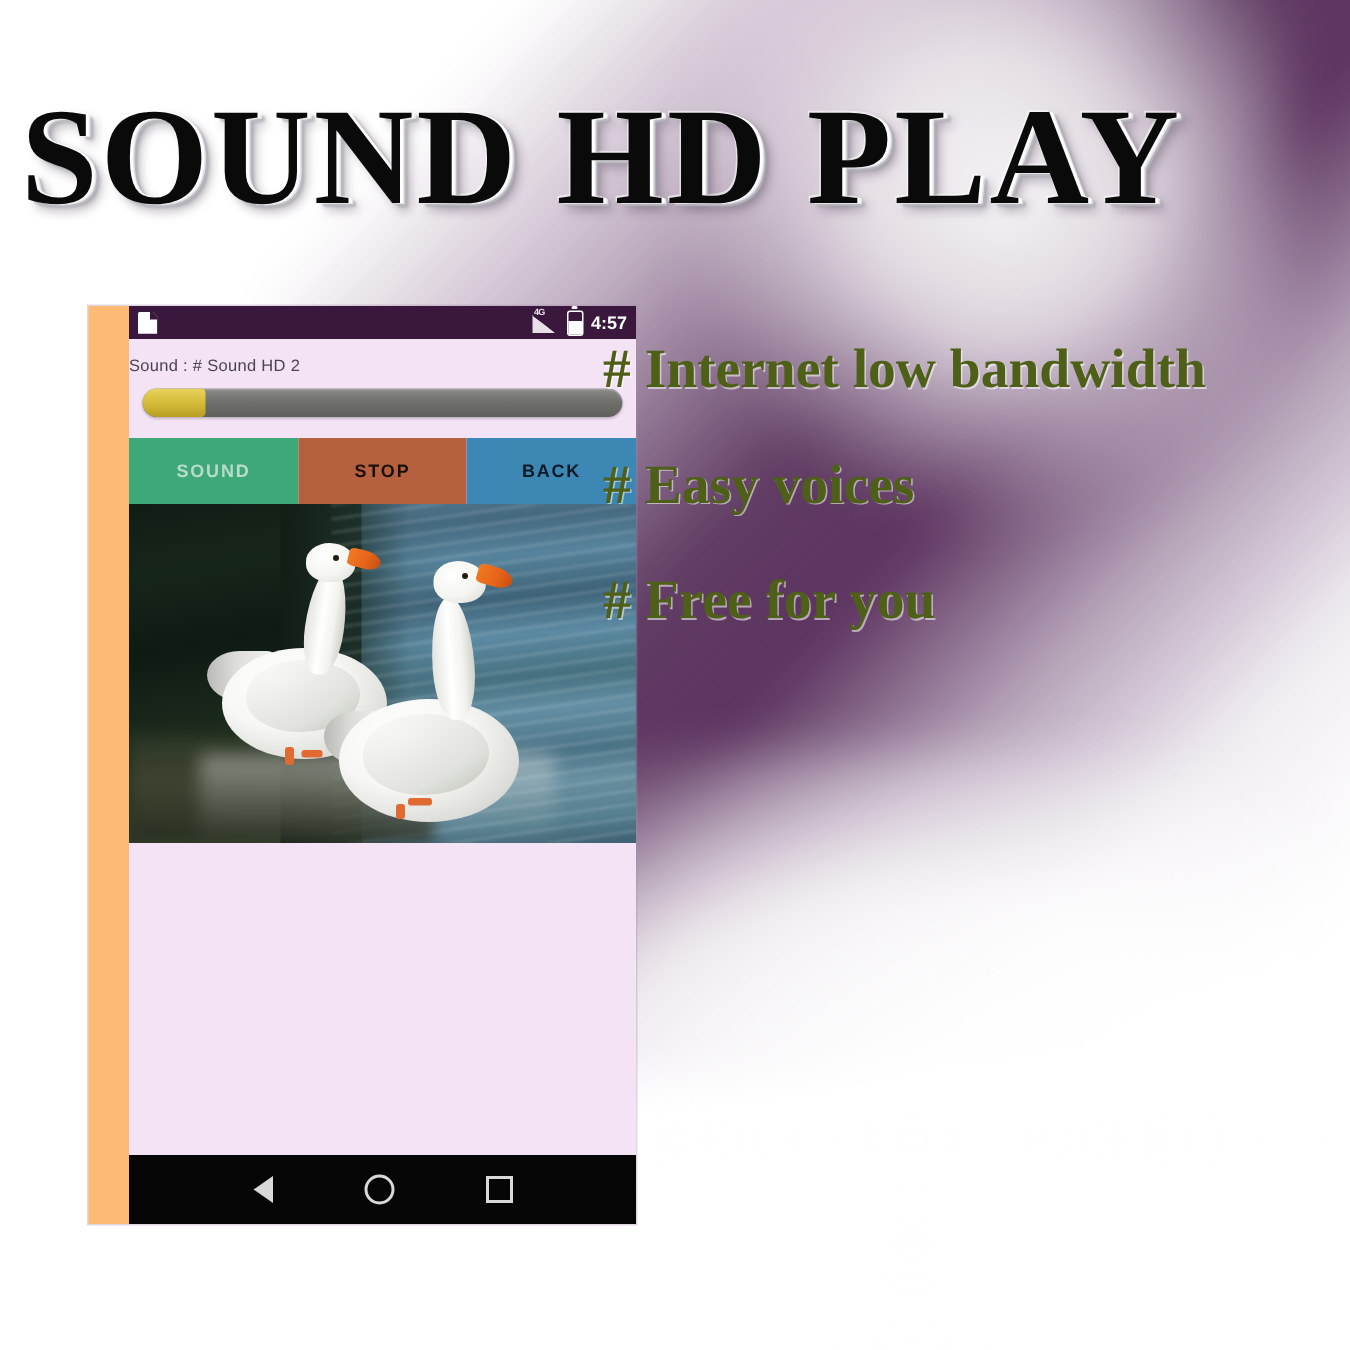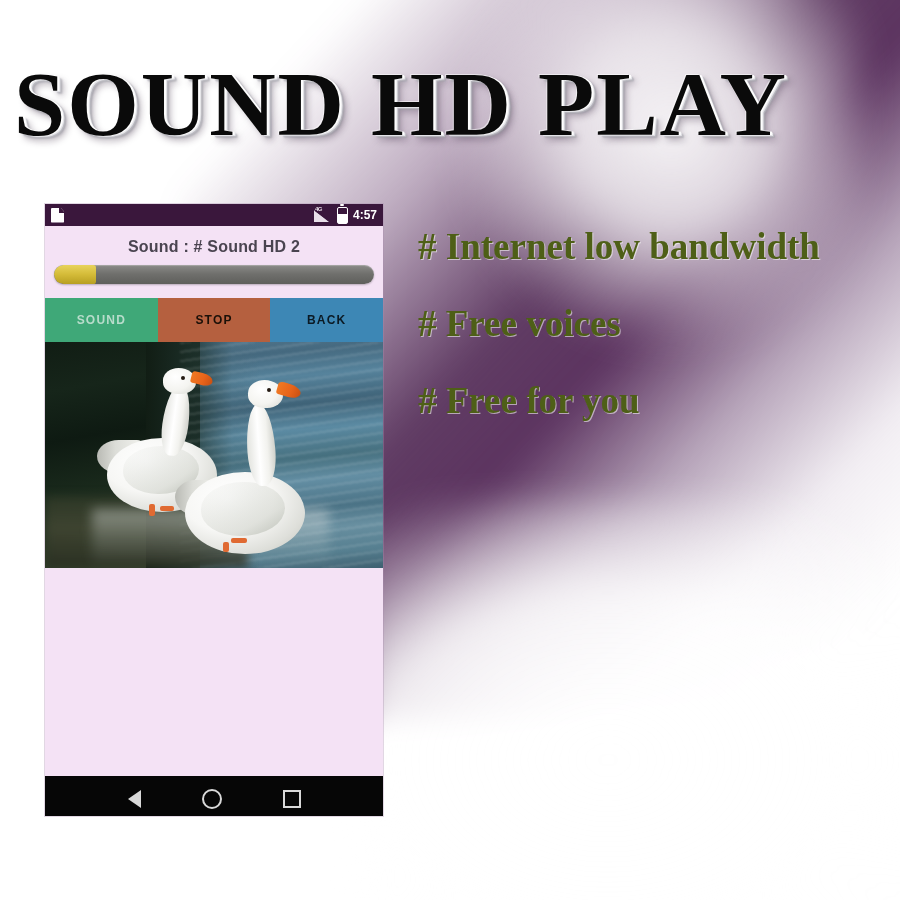--- a/index.html
+++ b/index.html
@@ -87,27 +87,28 @@
        3px  1px 0px rgba(235,235,238,0.85),
        4px  2px 1px rgba(190,190,196,0.80),
        5px  3px 2px rgba(150,150,158,0.60),
       -1px -1px 0px rgba(255,255,255,0.55),
        6px  5px 7px rgba(40,20,46,0.35);
   }
 
   
   .phone {
     position: absolute;
-    left: 45px;
+    left: 59px;
     top: 204px;
     width: 338px;
     height: 612px;
-    background: #a3a3a3;
+    background: #fdba74;
     box-shadow: 0 0 0 1px rgba(170,140,175,0.35);
     overflow: hidden;
+    padding-left: 27px;
   }
   .statusbar {
     height: 22px;
     background: #3a173c;
     display: flex;
     align-items: center;
     padding: 0 6px;
     color: #ffffff;
   }
   .sb-left { display: flex; align-items: center; gap: 4px; }
@@ -176,27 +177,26 @@
     font-size: 12px;
     font-weight: bold;
     color: #ffffff;
     letter-spacing: 0px;
   }
 
   .app-body {
     background: #f4e2f5;
   }
   .sound-label {
-    text-align: center;
+    text-align: left;
     font-family: "Liberation Sans", sans-serif;
-    font-size: 16px;
+    font-size: 11px;
     color: #4a4450;
     padding: 12px 0 6px 0;
     letter-spacing: 0.2px;
-    font-weight: bold;
   }
   .seek-wrap {
     padding: 3px 9px 14px 9px;
   }
   .seek-track {
     position: relative;
     height: 19px;
     border-radius: 10px;
     background: linear-gradient(to bottom, #8b8b88 0%, #6f6f6c 48%, #5f5f5c 100%);
     box-shadow: inset 0 1px 1px rgba(255,255,255,0.25), 0 1px 2px rgba(0,0,0,0.25);
@@ -358,21 +358,21 @@
   }
   .nav-recent {
     width: 14px; height: 14px;
     border: 2.2px solid #d9d9d9;
     cursor: pointer;
   }
 
   
   .features {
     position: absolute;
-    left: 418px;
+    left: 402px;
     top: 228px;
     width: 470px;
   }
   .feature {
     font-family: "Liberation Serif", serif;
     font-weight: bold;
     font-size: 37px;
     line-height: 1.0;
     color: #4e5f17;
     margin-bottom: 40px;
@@ -464,17 +464,17 @@
 
     <div class="navbar">
       <span class="nav-back"></span>
       <span class="nav-home"></span>
       <span class="nav-recent"></span>
     </div>
   </div>
 
   <div class="features">
     <div class="feature"># Internet low bandwidth</div>
-    <div class="feature"># Free voices</div>
+    <div class="feature"># Easy voices</div>
     <div class="feature"># Free for you</div>
   </div>
 
 </div>
 
 </body></html>

